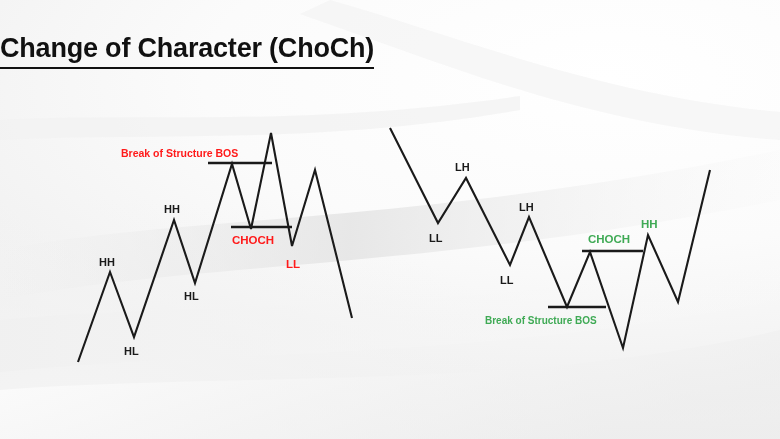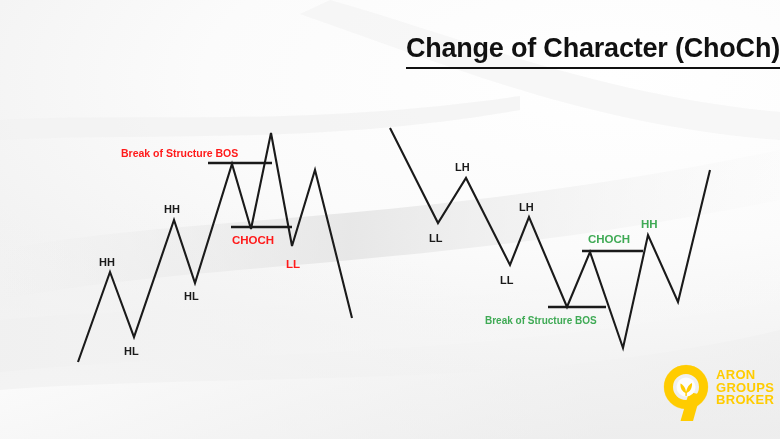--- a/index.html
+++ b/index.html
@@ -32,21 +32,21 @@
   .swoosh {
     position: absolute;
     pointer-events: none;
   }
   
   #title {
     position: absolute;
     left: 0;
     top: 33px;
     width: 780px;
-    text-align: right;
+    text-align: left;
     font-size: 27px;
     font-weight: bold;
     color: #111111;
     letter-spacing: -0.2px;
   }
   #title .title-text {
     display: inline-block;
     border-bottom: 2.5px solid #111111;
     padding-bottom: 3px;
   }
@@ -158,34 +158,14 @@
       <text class="lbl lbl-black" x="455" y="171" fill="#1a1a1a">LH</text>
       <text class="lbl lbl-black" x="429" y="242" fill="#1a1a1a">LL</text>
       <text class="lbl lbl-black" x="519" y="211" fill="#1a1a1a">LH</text>
       <text class="lbl lbl-black" x="500" y="284" fill="#1a1a1a">LL</text>
       <text class="lbl-bos-green" x="485" y="324" fill="#3faa55">Break of Structure BOS</text>
       <text class="lbl lbl-green lbl-big" x="588" y="243" fill="#3faa55">CHOCH</text>
       <text class="lbl lbl-green lbl-big" x="641" y="228" fill="#3faa55">HH</text>
     </g>
   </svg>
 
-  <div id="logo">
-    <svg width="56" height="60" viewBox="0 0 56 60">
-
-      <circle cx="26" cy="23" r="21.5" fill="none" stroke="#ffd633" stroke-width="1.6" opacity="0.55"></circle>
-
-      <path d="M40.5,30.5 L33,57 L20.5,57 L29,28 Z" fill="#ffcc00"></path>
-      <circle cx="26" cy="23" r="17.5" fill="none" stroke="#ffcc00" stroke-width="9"></circle>
-
-      <circle cx="26" cy="23" r="9.5" fill="#fdfdfd"></circle>
-
-      <path d="M26,29 C26,24 23,20.5 20.5,19.5 C20,23.5 22,28 26,29 Z" fill="#ffcc00"></path>
-      <path d="M26,29 C26.5,23.5 29.5,20 32,19 C32.5,23.5 30,28.3 26,29 Z" fill="#ffcc00"></path>
-      <rect x="25.4" y="27.5" width="1.4" height="4.4" fill="#ffcc00"></rect>
-    </svg>
-    <div id="logo-text">
-      <div>ARON</div>
-      <div>GROUPS</div>
-      <div>BROKER</div>
-    </div>
-  </div>
 
 </div>
 
 </body></html>

